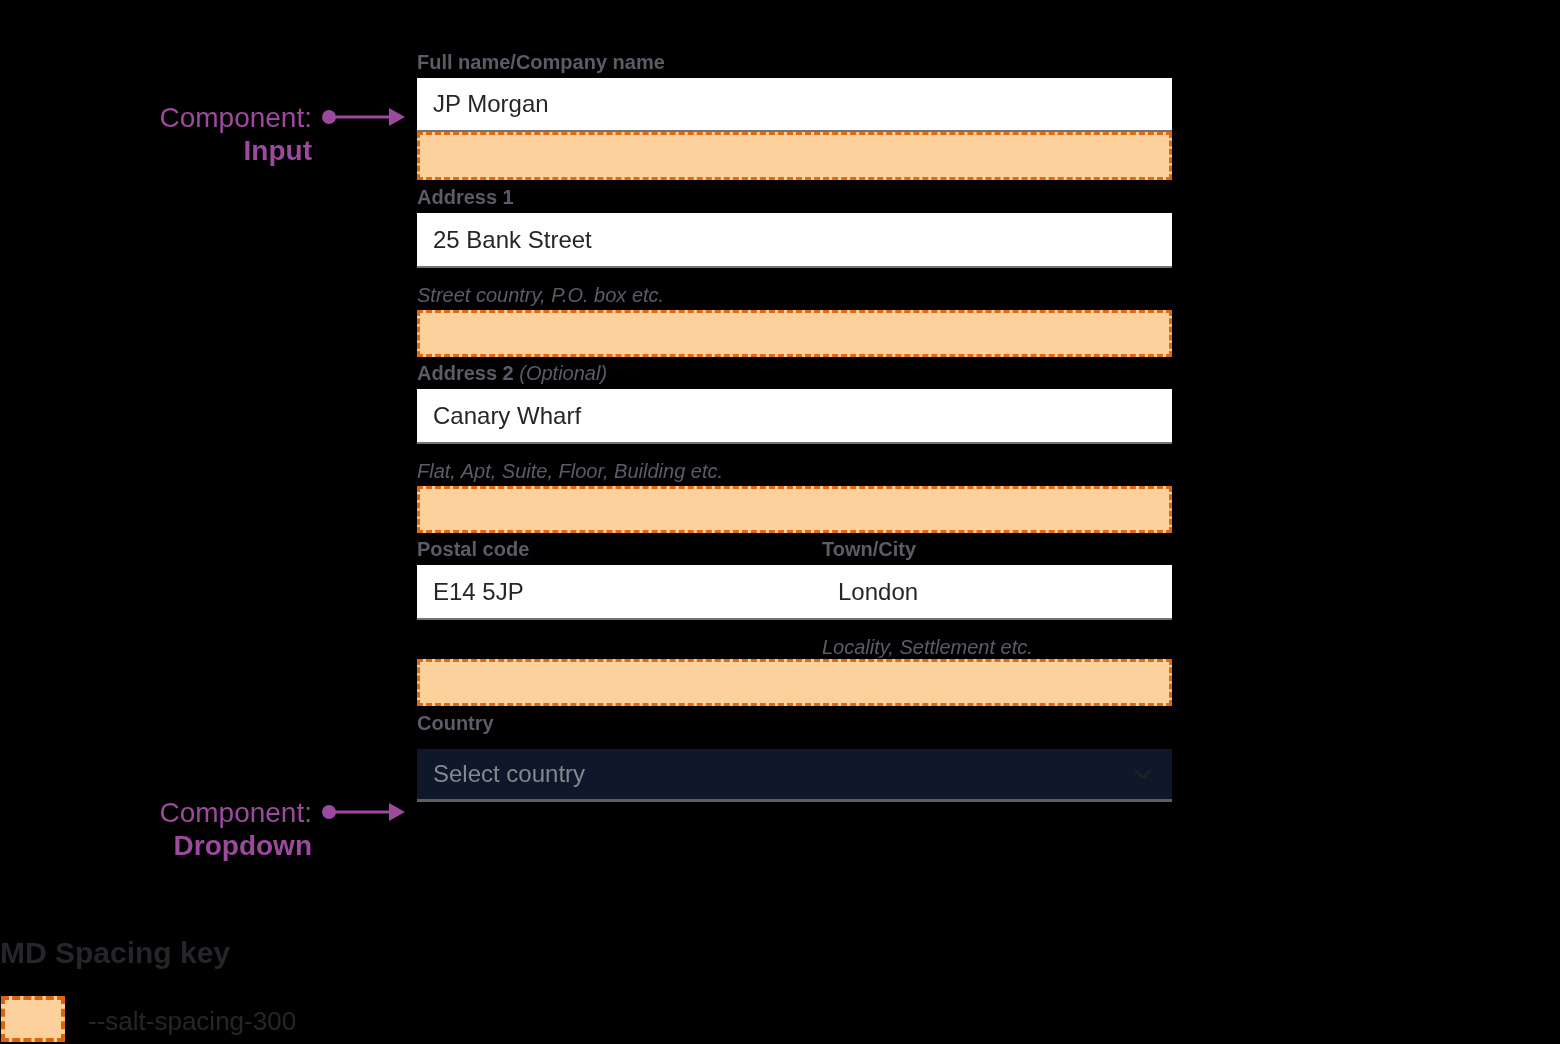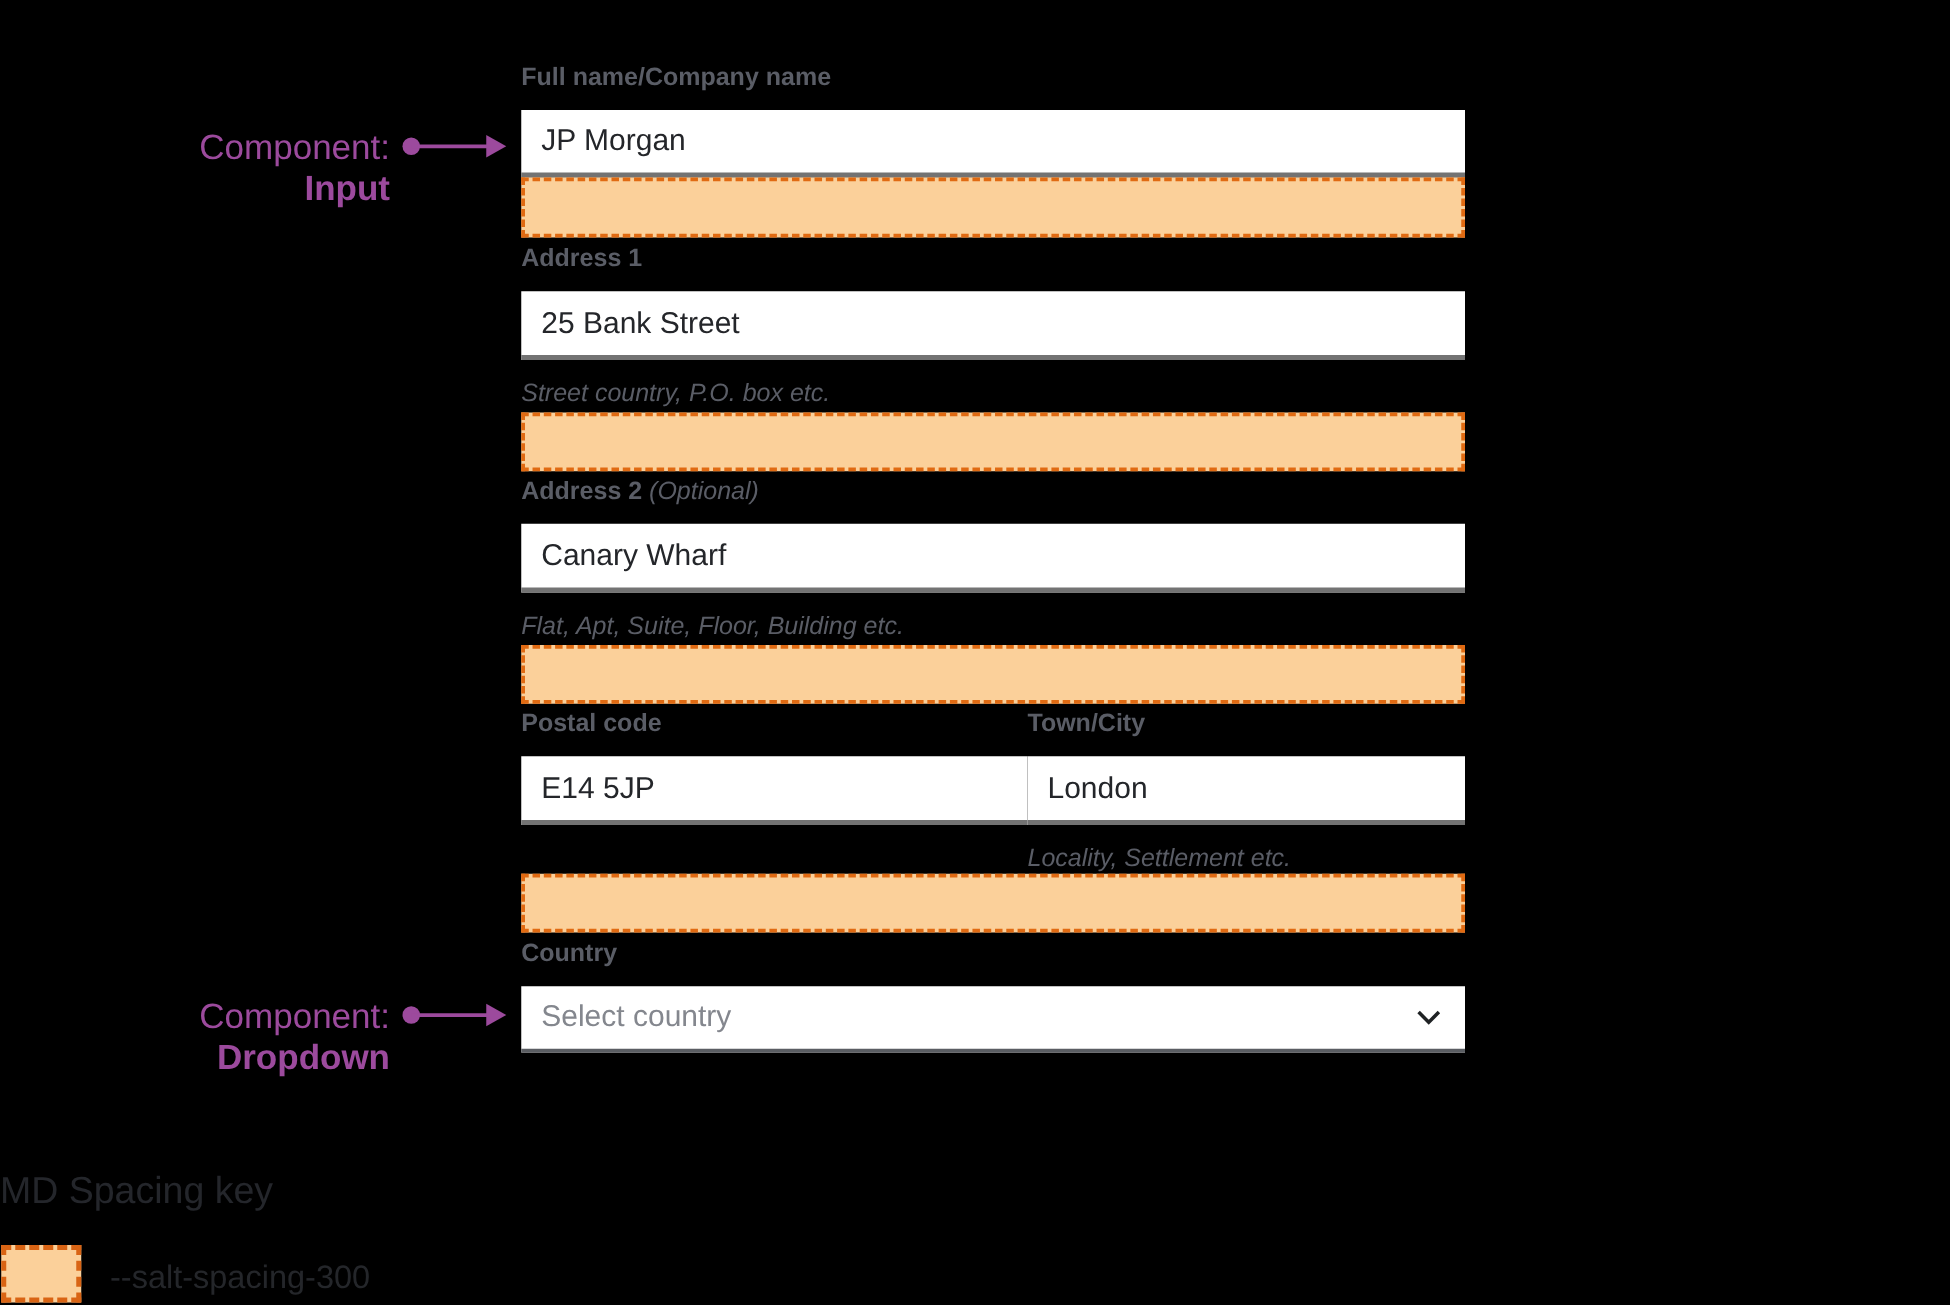--- a/index.html
+++ b/index.html
@@ -23,24 +23,24 @@
   }
   .label-suffix {
     font-weight: 400;
     font-style: italic;
   }
   .text-input {
     display: block;
     box-sizing: border-box;
     width: 100%;
     height: 54px;
-    margin-top: 14px;
+    margin-top: 4px;
     background: #FFFFFF;
     border: none;
-    border-bottom: 4px solid #737373;
+    border-bottom: 2px solid #737373;
     outline: none;
     padding: 0 12px 0 16px;
     font-family: "Liberation Sans", sans-serif;
     font-size: 24px;
     color: #24262A;
   }
   .text-input.tall { height: 55px; }
   .spacing-block {
     box-sizing: border-box;
     width: 100%;
@@ -64,21 +64,21 @@
     display: flex;
     justify-content: space-between;
   }
   .col-left  { width: 420px; }
   .col-right { width: 363px; }
   .dropdown {
     box-sizing: border-box;
     width: 100%;
     height: 53px;
     margin-top: 14px;
-    background: #ffffff;
+    background: #0f172a;
     border-bottom: 3px solid #5A5D62;
     display: flex;
     align-items: center;
     justify-content: space-between;
     padding: 0 16px;
     cursor: pointer;
   }
   .dropdown .placeholder {
     font-size: 24px;
     color: #84878E;
@@ -91,21 +91,21 @@
     font-size: 28px;
     line-height: 33px;
   }
   .annotation .anno-name { font-weight: 700; }
   .arrow-connector { position: absolute; }
   .key-title {
     position: absolute;
     left: 0; top: 934px;
     font-size: 30px;
     line-height: 38px;
-    font-weight: 400;
+    font-weight: 700;
     color: #24262B;
   }
   .key-swatch {
     position: absolute;
     left: 1px; top: 996px;
     box-sizing: border-box;
     width: 64px; height: 46px;
     background: #FBD09A;
     border: 4px dashed #D96414;
   }

